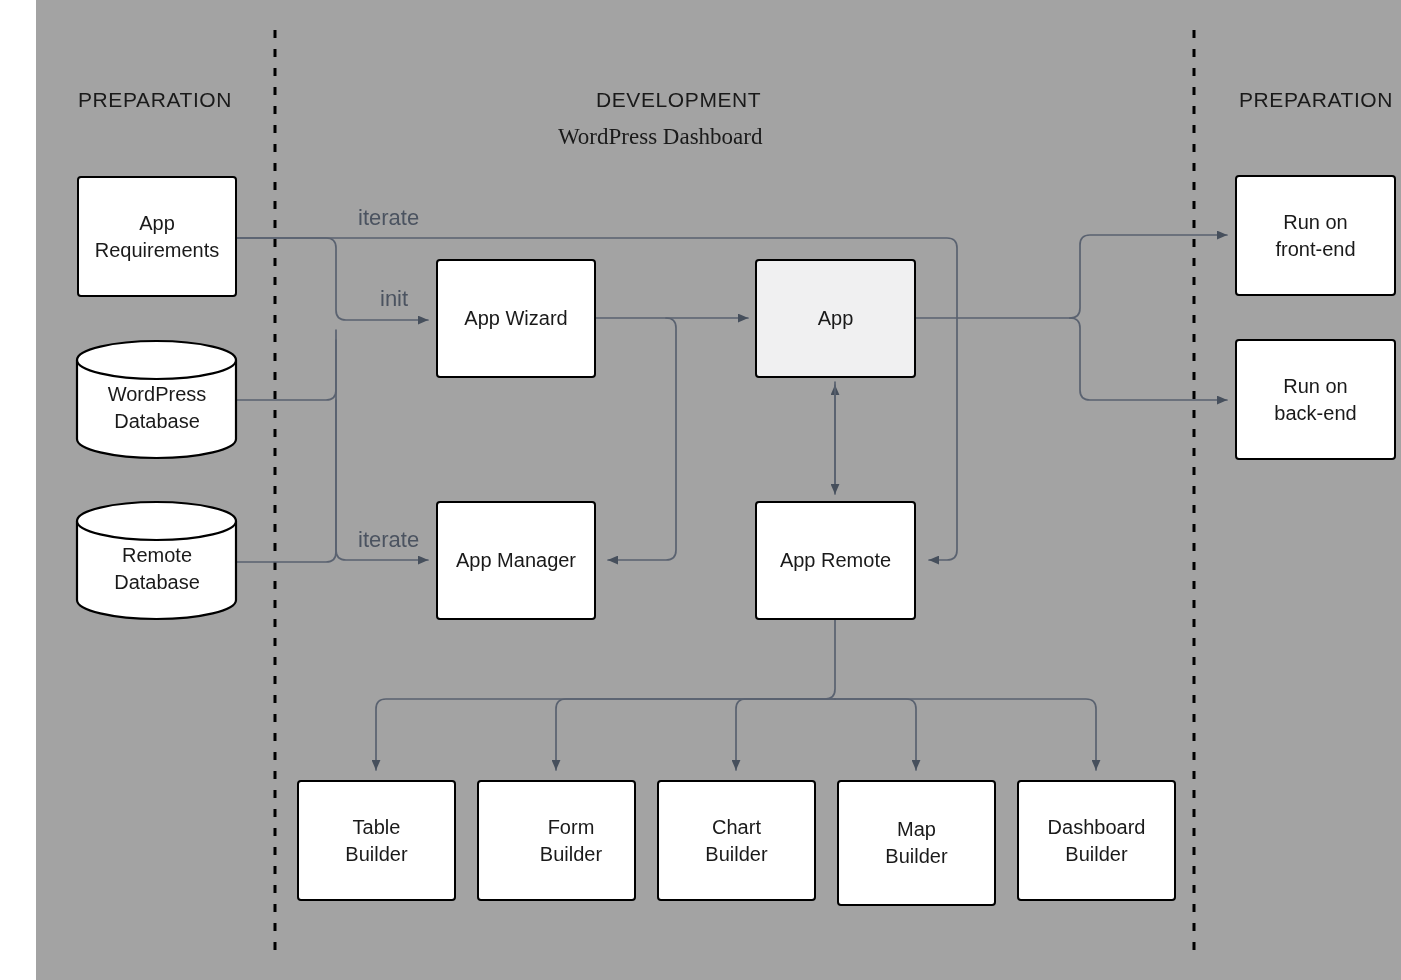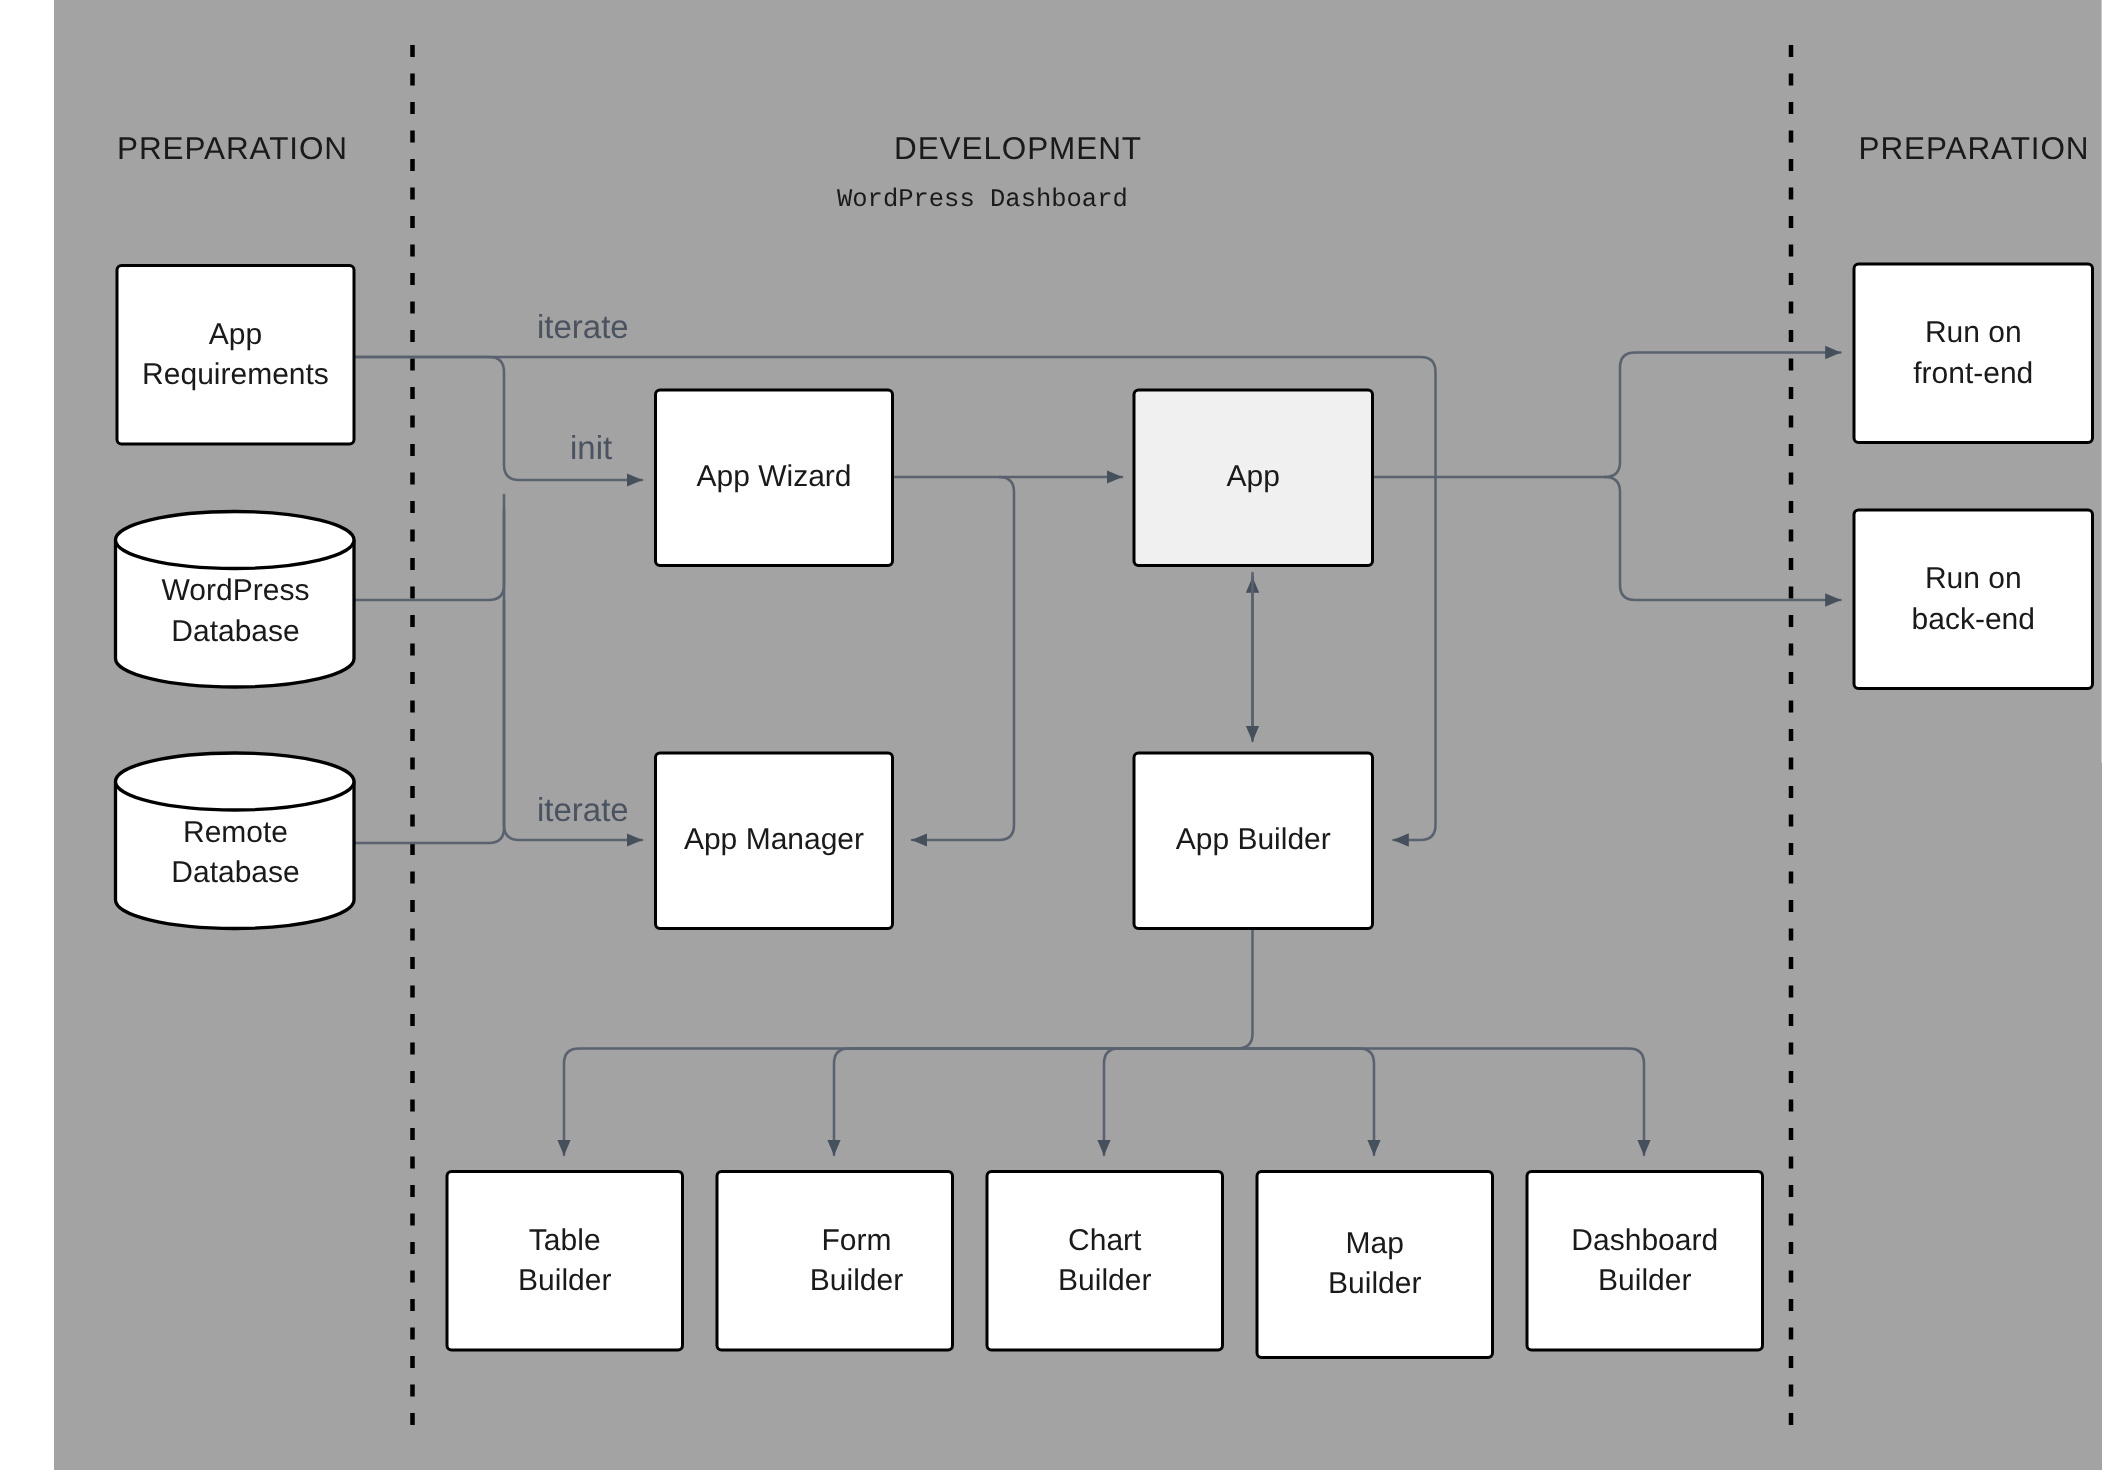--- a/index.html
+++ b/index.html
@@ -25,24 +25,24 @@
   .phase-title {
     position: absolute;
     font-size: 21px;
     color: #1a1a1a;
     letter-spacing: 0.6px;
     white-space: nowrap;
     font-family: "Liberation Sans", sans-serif;
   }
   .phase-sub {
     position: absolute;
-    font-size: 17px;
+    font-size: 23px;
     color: #1a1a1a;
     white-space: nowrap;
-    font-family: Liberation Mono, monospace;
+    font-family: Liberation Serif, serif;
   }
   .node {
     position: absolute;
     display: flex;
     align-items: center;
     justify-content: center;
     text-align: center;
     font-size: 20px;
     line-height: 1.35;
     color: #1a1a1a;
@@ -163,21 +163,21 @@
 
   <div class="node node-rect" style="left:400px; top:259px; width:160px; height:119px;">
     <span class="node-label">App Wizard</span>
   </div>
 
   <div class="node node-rect accent" style="left:719px; top:259px; width:161px; height:119px;">
     <span class="node-label">App</span>
   </div>
 
   <div class="node node-rect" style="left:719px; top:501px; width:161px; height:119px;">
-    <span class="node-label">App Builder</span>
+    <span class="node-label">App Remote</span>
   </div>
 
   <div class="node node-rect" style="left:261px; top:780px; width:159px; height:121px;">
     <span class="node-label">Table
 Builder</span>
   </div>
 
   <div class="node node-rect" style="left:441px; top:780px; width:159px; height:121px;padding-left:29px;">
     <span class="node-label">Form
 Builder</span>

